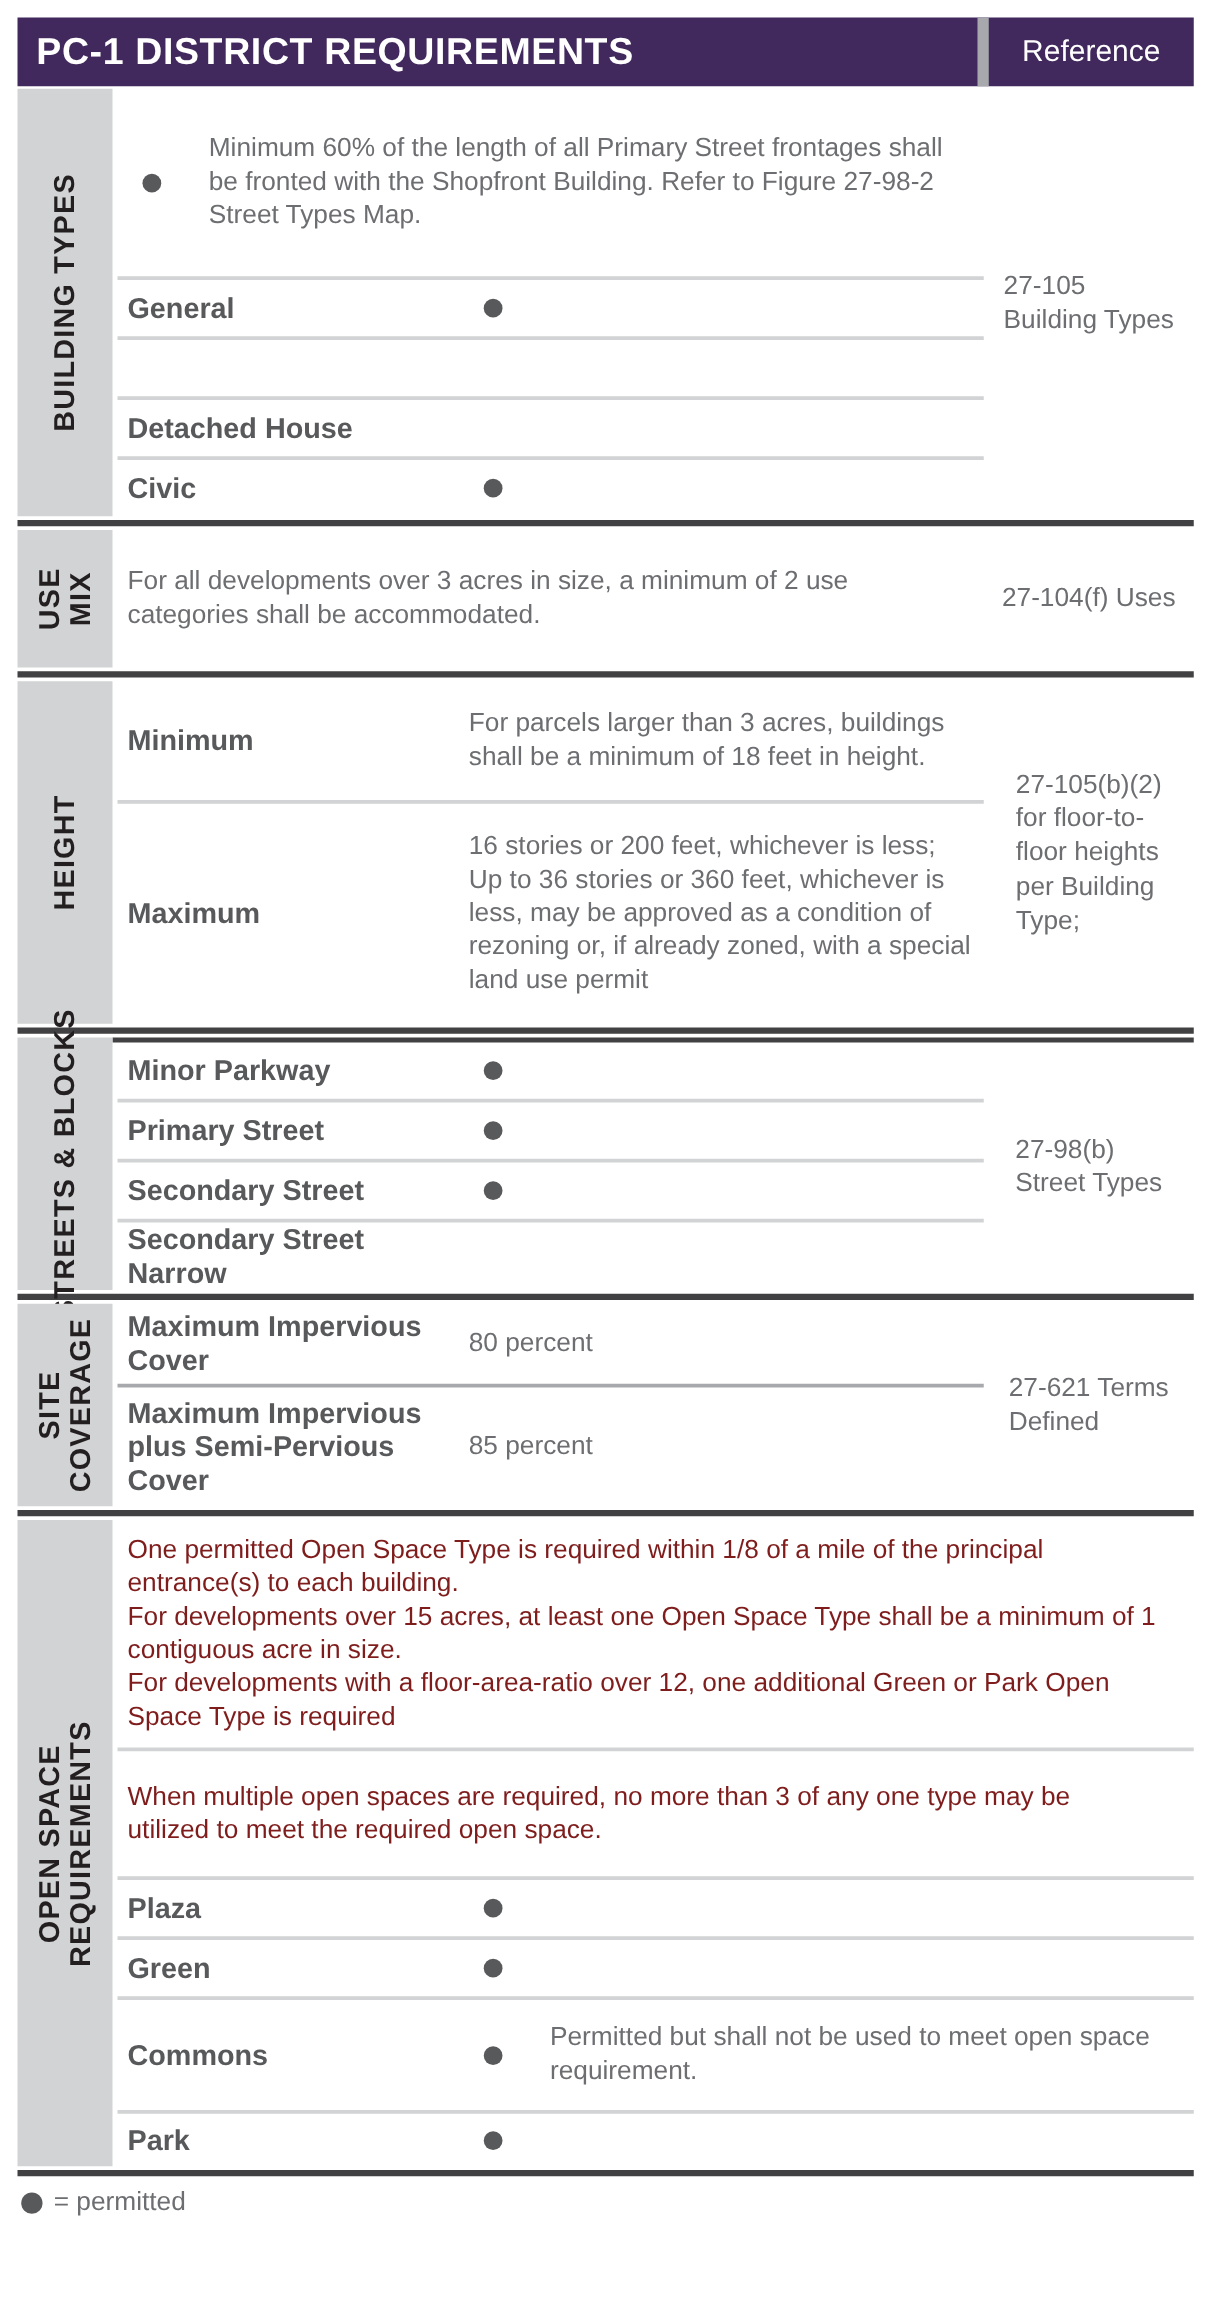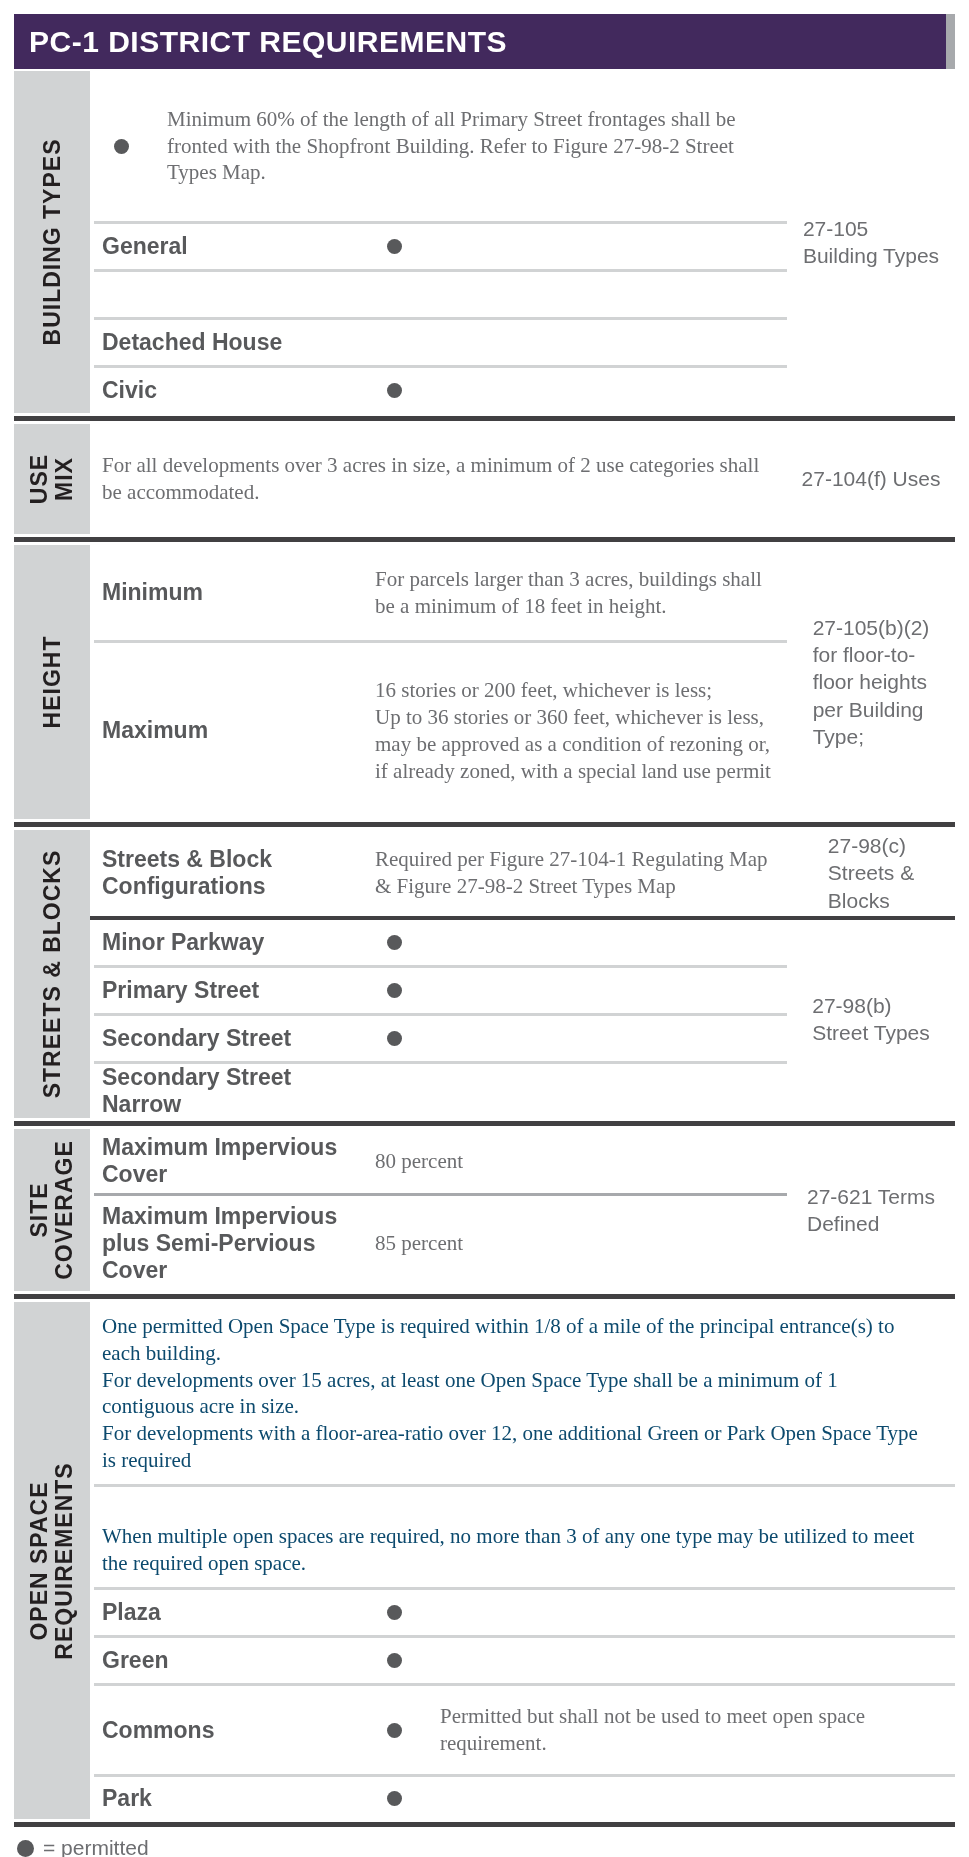--- a/index.html
+++ b/index.html
@@ -28,23 +28,23 @@
   .band{display:flex;}
   .rows{flex:1;display:flex;flex-direction:column;justify-content:center;}
   .ref{flex:0 0 168px;display:flex;align-items:center;justify-content:center;
     font-size:21px;line-height:1.3;color:#6d6e71;white-space:pre-line;}
 
   .row{display:flex;align-items:center;padding-left:12px;}
   .label{flex:0 0 273px;font-weight:bold;font-size:23px;line-height:1.18;color:#58595b;}
   .dotcell{flex:0 0 65px;display:flex;align-items:center;}
   .dot{width:15px;height:15px;border-radius:50%;background:#58595b;margin-left:12px;}
   .desc{flex:1;font-size:21px;line-height:1.28;color:#6d6e71;
-    white-space:pre-line;padding-right:8px;font-family:Liberation Serif, serif;}
+    white-space:pre-line;padding-right:8px;}
   .row-full{padding:11px 30px 11px 12px;font-size:21px;line-height:1.27;
-    color:#0c4a6e;white-space:pre-line;display:flex;align-items:flex-end;font-family:Liberation Serif, serif;}
+    color:#7f1d1d;white-space:pre-line;display:flex;align-items:center;}
 
   .rule{height:3px;background:#d1d3d4;margin-left:4px;}
   .rule.mid{background:#a7a9ac;height:3px;}
   .sec-div{height:5px;background:#414042;margin:3px 0;}
   .band-div{height:4px;background:#414042;}
 
   
   .h150{min-height:150px}.h45{min-height:45px}.h110{min-height:110px}
   .h95{min-height:95px}.h176{min-height:176px}.h86{min-height:86px}
   .h64{min-height:64px}.h95b{min-height:95px}.h156{min-height:156px}
@@ -57,20 +57,21 @@
 </style>
 </head>
 <body>
 
 <div class="page">
   <div class="table">
 
     <div class="hdr">
       <div class="hdr-title">PC-1 DISTRICT REQUIREMENTS</div>
       <div class="hdr-div"></div>
+      <div class="hdr-ref">Reference</div>
     </div>
 
     <div class="section">
       <div class="side">
         <div class="side-label">BUILDING TYPES</div>
       </div>
       <div class="body">
         <div class="band">
           <div class="rows">
             <div class="row h150">
@@ -165,31 +166,20 @@
       </div>
     </div>
 
     <div class="sec-div"></div>
 
     <div class="section">
       <div class="side">
         <div class="side-label">STREETS &amp; BLOCKS</div>
       </div>
       <div class="body">
-        <div class="band">
-          <div class="rows">
-            <div class="row h86">
-              <div class="label">Streets &amp; Block Configurations</div>
-              <div class="desc">Required per Figure 27-104-1 Regulating Map &amp; Figure 27-98-2 Street Types Map</div>
-            </div>
-          </div>
-          <div class="ref">27-98(c)
-Streets &amp;
-Blocks</div>
-        </div>
         <div class="band-div"></div>
         <div class="band">
           <div class="rows">
             <div class="row h45">
               <div class="label">Minor Parkway</div>
               <div class="dotcell">
                   <span class="dot"></span>
                 </div>
               <div class="desc"></div>
             </div>

